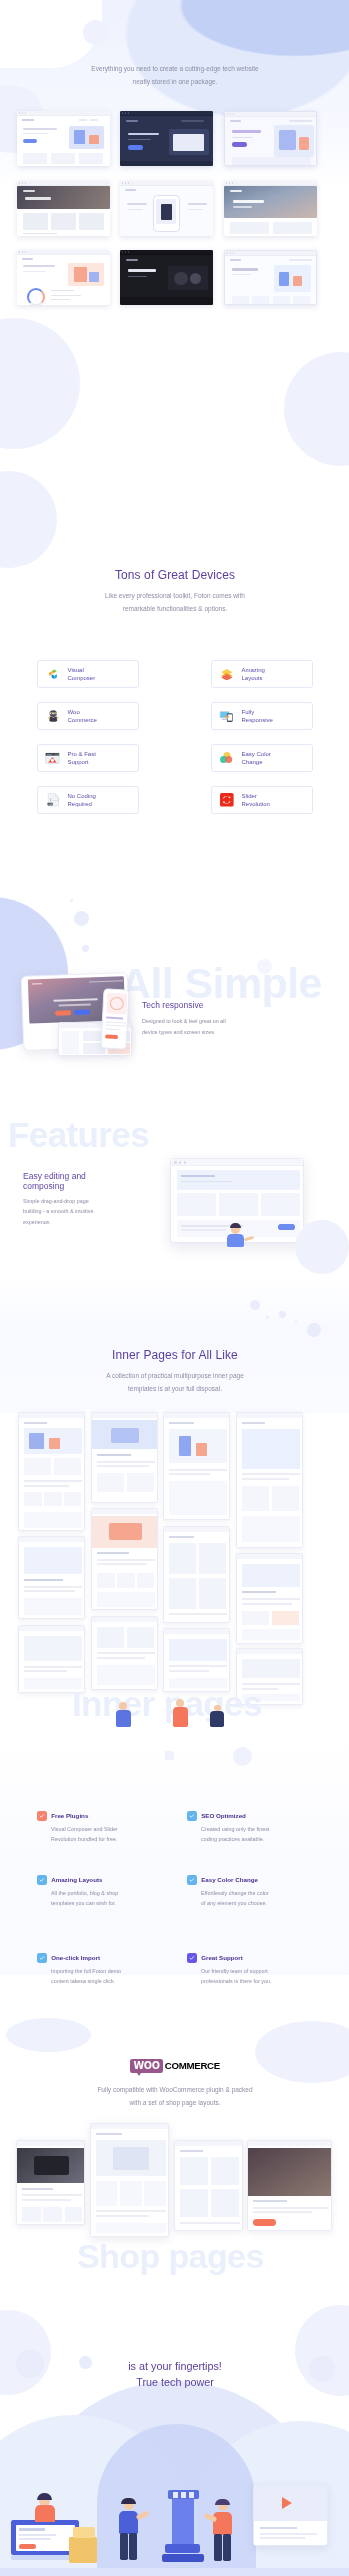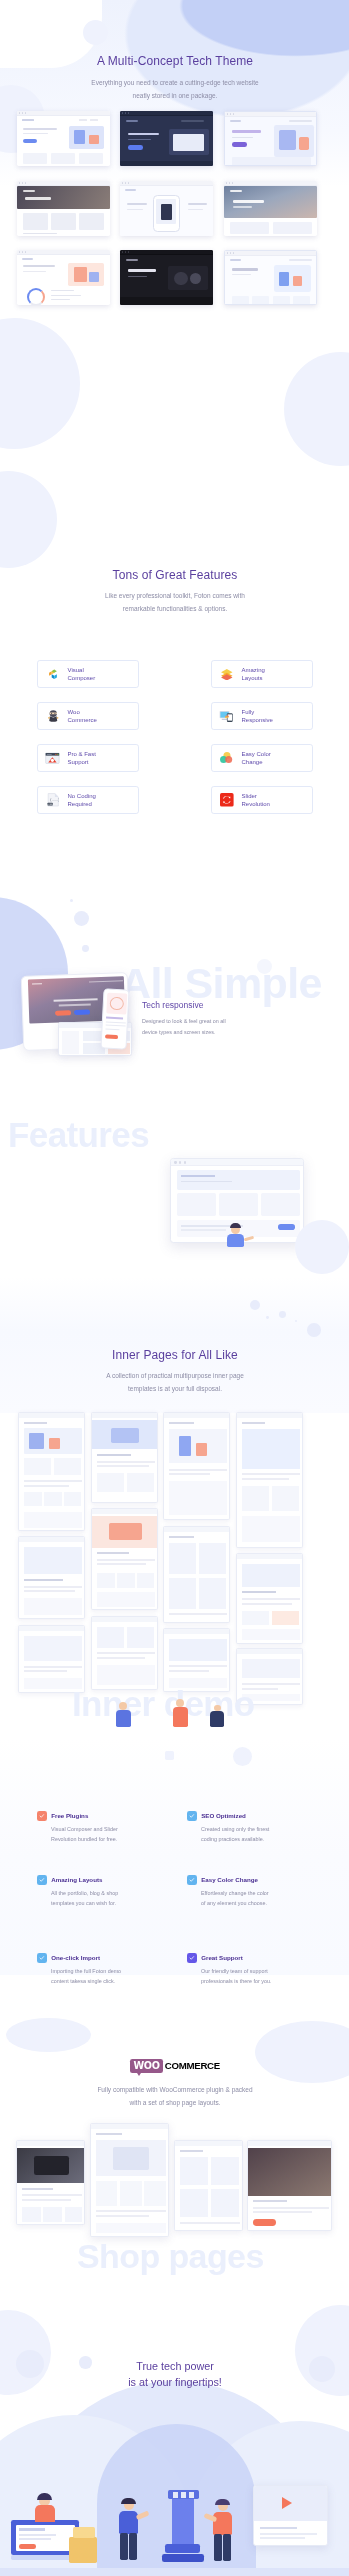--- a/index.html
+++ b/index.html
@@ -133,21 +133,20 @@
 <body>
 
 <div class="page">
 
   <div class="hero-bg"></div>
   <div class="hero-left-white"></div>
   <div class="blob b-lav4" style="left:83px;top:20.4px;width:25px;height:25px;"></div>
   <div class="blob b-lav4" style="left:-23px;top:85px;width:68px;height:68px;"></div>
 
   <div style="position:absolute;left:0;top:54px;width:350px;">
-    <div class="sec-title">A Multi-Concept Tech Theme</div>
     <div class="sec-sub" style="margin-top:8px;">
       <div>Everything you need to create a cutting-edge tech website</div>
       <div>neatly stored in one package.</div>
     </div>
   </div>
 
   <div class="shot" style="left:17px;top:111px;width:93px;height:55px;">
     <div class="bar"><i></i><i></i><i></i></div>
     <div class="body">
       <div class="ln" style="left:4.5px;top:3.4px;width:12.5px;height:2.3px;background:#cdd2e8;"></div>
@@ -277,21 +276,21 @@
       <div class="blk" style="left:48px;top:40px;width:17px;height:9px;background:#f1f4fc;border-radius:1.1px;"></div>
       <div class="blk" style="left:68px;top:40px;width:17px;height:9px;background:#f1f4fc;border-radius:1.1px;"></div>
     </div>
   </div>
 
   <div class="blob b-lav4" style="left:-51px;top:318px;width:131px;height:131px;"></div>
   <div class="blob b-lav4" style="left:284px;top:352px;width:114px;height:114px;"></div>
   <div class="blob b-lav4" style="left:-40px;top:471px;width:97px;height:97px;"></div>
 
   <div style="position:absolute;left:0;top:568px;width:350px;">
-    <div class="sec-title">Tons of Great Features</div>
+    <div class="sec-title">Tons of Great Devices</div>
     <div class="sec-sub" style="margin-top:6.8px;">
       <div>Like every professional toolkit, Foton comes with</div>
       <div>remarkable functionalities &amp; options.</div>
     </div>
   </div>
 
   <div class="fcard" style="left:37px;top:660px;">
     <div class="ficon">
       <svg width="12.5" height="12.5" viewBox="0 0 24 24">
         <path d="M4 9 L9 6 L9 12 L4 15 Z" fill="#f0a22e"></path>
@@ -457,20 +456,31 @@
   <div style="position:absolute;left:142px;top:1000px;width:170px;">
     <div class="blk-title">Tech responsive</div>
     <div class="blk-text" style="margin-top:5.7px;">
       <div>Designed to look &amp; feel great on all</div>
       <div>device types and screen sizes.</div>
     </div>
   </div>
 
   <div class="watermark" style="left:8px;top:1115px;font-size:35px;">Features</div>
 
+  <div style="position:absolute;left:23px;top:1171px;width:131px;">
+    <div class="blk-title">
+      <div>Easy editing and</div>
+      <div>composing</div>
+    </div>
+    <div class="blk-text" style="margin-top:4.5px;">
+      <div>Simple drag-and-drop page</div>
+      <div>building - a smooth &amp; intuitive</div>
+      <div>experience.</div>
+    </div>
+  </div>
 
   <div style="position:absolute;left:170px;top:1158px;width:134px;height:85px;background:#fff;border:0.6px solid #e8ebf5;border-radius:3.4px;box-shadow:0 4.5px 12.5px rgba(90,90,150,.14);overflow:hidden;">
     <div style="position:absolute;left:0;top:0;width:134px;height:6.8px;background:#f5f7fc;border-bottom:0.6px solid #edeff7;"></div>
     <div style="position:absolute;left:3.4px;top:2.3px;width:2.3px;height:2.3px;border-radius:50%;background:#d8dbe8;"></div>
     <div style="position:absolute;left:8px;top:2.3px;width:2.3px;height:2.3px;border-radius:50%;background:#d8dbe8;"></div>
     <div style="position:absolute;left:12.5px;top:2.3px;width:2.3px;height:2.3px;border-radius:50%;background:#d8dbe8;"></div>
     <div style="position:absolute;left:5.7px;top:11.4px;width:123px;height:19.3px;background:#eef2fc;border-radius:1.7px;"></div>
     <div style="position:absolute;left:10.2px;top:16px;width:34px;height:2.3px;background:#c3cbe8;"></div>
     <div style="position:absolute;left:10.2px;top:21.6px;width:51px;height:1.7px;background:#dde2f0;"></div>
     <div style="position:absolute;left:5.7px;top:34px;width:39px;height:23px;background:#f3f5fc;border-radius:1.7px;"></div>
@@ -622,21 +632,21 @@
   </div>
 
   <div style="position:absolute;left:236px;top:1648px;width:67px;height:57px;background:#fff;border:0.6px solid #e9ecf6;border-radius:1.7px;box-shadow:0 1.1px 4.5px rgba(90,90,150,.08);overflow:hidden;">
     <div style="position:absolute;left:0;top:0;width:67px;height:4.5px;background:#f4f6fb;"></div>
     <div style="position:absolute;left:4.5px;top:10.2px;width:58px;height:19.3px;background:#f2f4fc;"></div>
     <div style="position:absolute;left:4.5px;top:34px;width:58px;height:1.7px;background:#ecedf5;"></div>
     <div style="position:absolute;left:4.5px;top:39px;width:36px;height:1.7px;background:#ecedf5;"></div>
     <div style="position:absolute;left:4.5px;top:45px;width:58px;height:6.8px;background:#f7f8fd;"></div>
   </div>
 
-  <div class="watermark" style="left:72px;top:1684px;font-size:35px;">Inner demo</div>
+  <div class="watermark" style="left:72px;top:1684px;font-size:35px;">Inner pages</div>
   <div style="position:absolute;left:108px;top:1692px;width:131px;height:41px;">
     <div style="position:absolute;left:11.4px;top:10.2px;width:8px;height:8px;border-radius:50%;background:#f4c9a6;"></div>
     <div style="position:absolute;left:8px;top:18px;width:14.8px;height:17px;border-radius:4px 4px 1.7px 1.7px;background:#5b74e0;"></div>
     <div style="position:absolute;left:68px;top:6.8px;width:8px;height:8px;border-radius:50%;background:#f4c9a6;"></div>
     <div style="position:absolute;left:65px;top:14.8px;width:14.8px;height:20.4px;border-radius:4px 4px 1.7px 1.7px;background:#f4775c;"></div>
     <div style="position:absolute;left:106px;top:12.5px;width:6.8px;height:6.8px;border-radius:50%;background:#f4c9a6;"></div>
     <div style="position:absolute;left:102px;top:19.3px;width:13.6px;height:16px;border-radius:4px 4px 1.7px 1.7px;background:#2f3b66;"></div>
   </div>
 
   <div style="position:absolute;left:0;top:1737px;width:350px;height:238px;background:linear-gradient(180deg,#ffffff 0%,#fafbff 50%,#f8faff 100%);"></div>
@@ -799,22 +809,22 @@
   <div class="blob b-lav" style="left:309px;top:2356px;width:26px;height:26px;"></div>
   <div class="blob b-lav" style="left:79px;top:2356px;width:12.5px;height:12.5px;"></div>
 
   <div class="foot-hill" style="left:19.3px;top:2381px;width:311px;height:195px;background:#e3e9fb;border-radius:156px 156px 0 0;"></div>
   <div class="foot-hill" style="left:-45px;top:2415px;width:238px;height:161px;background:#eaeffc;border-radius:119px 119px 0 0;"></div>
   <div class="foot-hill" style="left:187px;top:2421px;width:227px;height:155px;background:#eaeffc;border-radius:114px 114px 0 0;"></div>
   <div class="foot-hill" style="left:97px;top:2424px;width:159px;height:152px;background:#c9d4f7;border-radius:79px 79px 0 0;opacity:.85;"></div>
 
   <div style="position:absolute;left:0;top:2359px;width:350px;text-align:center;">
     <div style="font-size:10.8px;line-height:1.45;color:#5a3f9e;font-weight:400;">
+      <div>is at your fingertips!</div>
       <div>True tech power</div>
-      <div>is at your fingertips!</div>
     </div>
   </div>
 
   <div style="position:absolute;left:11.4px;top:2486px;width:85px;height:85px;">
     <div style="position:absolute;left:0;top:34px;width:68px;height:35px;background:#4a5fd8;border-radius:2.3px;"></div>
     <div style="position:absolute;left:4.5px;top:39px;width:59px;height:26px;background:#fff;border-radius:1.1px;"></div>
     <div style="position:absolute;left:8px;top:42px;width:26px;height:2.8px;background:#c9d0ec;"></div>
     <div style="position:absolute;left:8px;top:48px;width:37px;height:2.3px;background:#e3e6f4;"></div>
     <div style="position:absolute;left:8px;top:52px;width:32px;height:2.3px;background:#e3e6f4;"></div>
     <div style="position:absolute;left:8px;top:58px;width:17px;height:4.5px;background:#f4775c;border-radius:2.3px;"></div>

